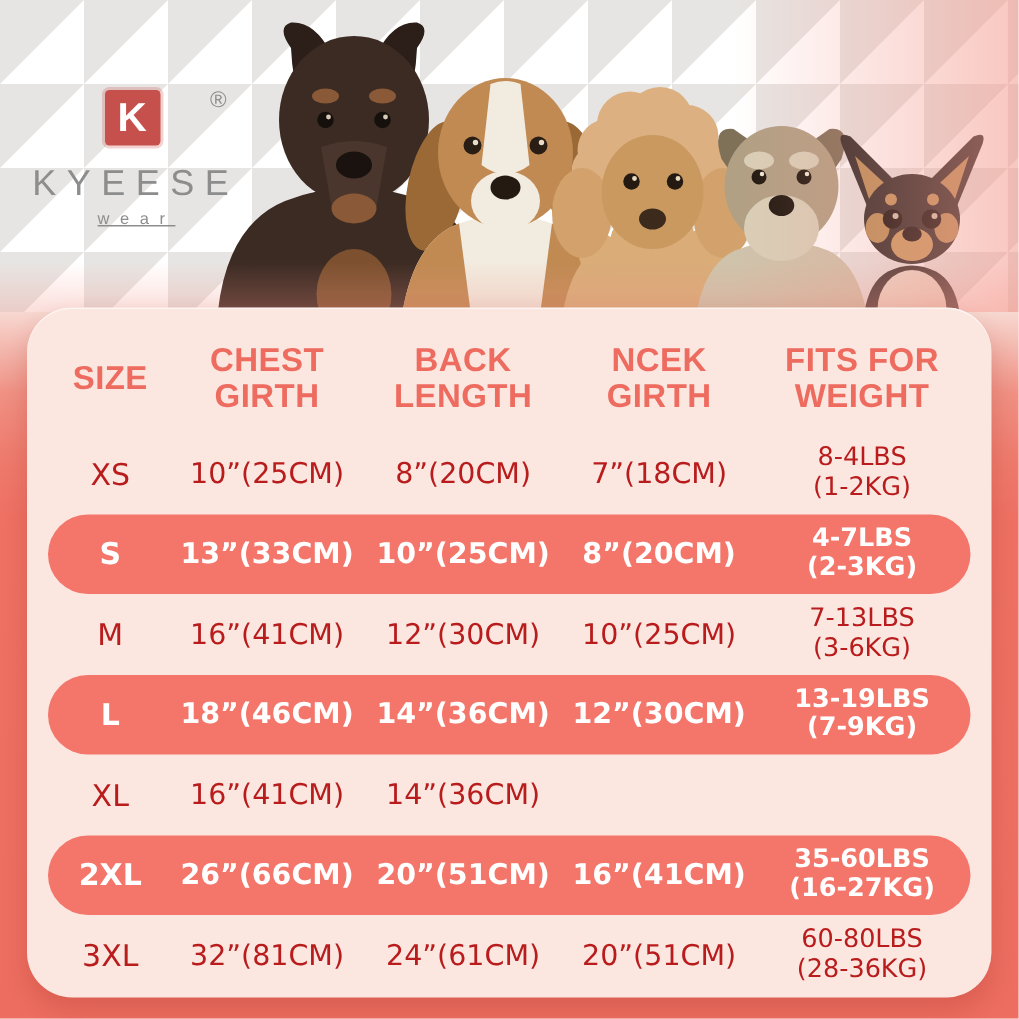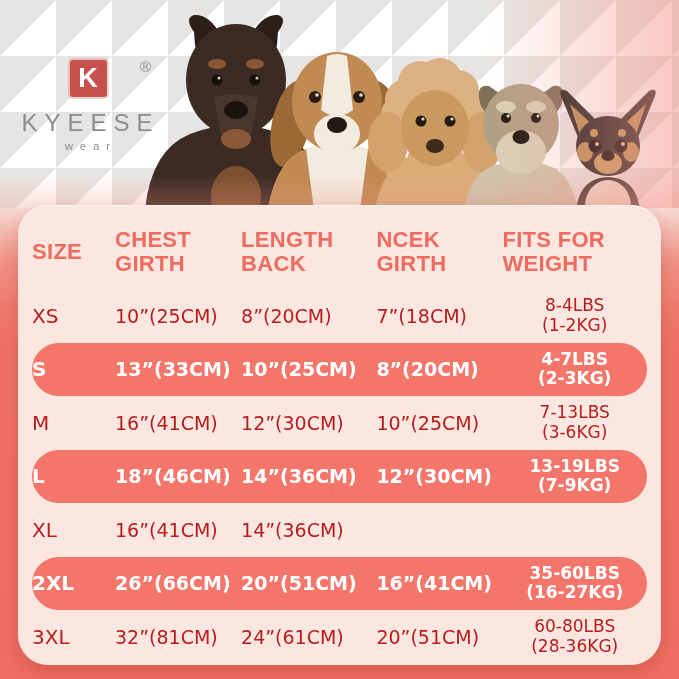--- a/index.html
+++ b/index.html
@@ -29,32 +29,32 @@
   .logo { position:absolute; top:60px; left:12px; width:152px; text-align:center; z-index:3; }
   .k-row { position:relative; height:40px; }
   .k-tile {
     width:37px; height:37px; margin:0 auto; background:#c6504b; border-radius:3px;
     display:flex; align-items:center; justify-content:center;
     box-shadow:0 0 0 2px rgba(198,80,75,.25);
   }
   .k-tile span { color:#fff; font-size:27px; font-weight:700; line-height:1; }
   .reg { position:absolute; top:-2px; left:128px; color:#8d8d8d; font-size:15px; font-weight:400; }
   .brand { margin-top:9px; color:#8d8d8d; font-size:24px; font-weight:400; letter-spacing:7px; margin-left:5px; white-space:nowrap; }
-  .wear { margin-top:3px; color:#8d8d8d; font-size:11px; letter-spacing:7px; margin-left:6px; }
+  .wear { margin-top:3px; color:#8d8d8d; font-size:11px; letter-spacing:7px; margin-left:6px;text-decoration:underline; }
 
   
   .panel {
     position:absolute; left:18px; top:205px; width:643px; height:460px; z-index:4;
     background:#fbe7e0; border-radius:30px;
     box-shadow:0 8px 16px rgba(145,35,25,.22), inset 0 1px 0 rgba(255,255,255,.6);
     padding:10px 14px 0;
   }
   .thead, .row {
     display:grid; grid-template-columns:13.5% 20.5% 22% 20.5% 23.5%;
-    align-items:center; text-align:left;
+    align-items:center; text-align:center;
   }
   .thead { height:74px; color:#ee6b60; font-weight:700; font-size:22px; line-height:1.08; letter-spacing:.3px; }
   .thead .h span { display:block; }
   .row { height:53.5px; font-family:"DejaVu Sans", sans-serif; font-size:19px; color:#b91c1c; }
   .row .size { font-size:20px; }
   .row .weight { font-size:17px; line-height:1.15; display:flex; flex-direction:column; align-items:center; }
   .row.hl { background:#f4766b; border-radius:27px; color:#ffffff; font-weight:700; }
 </style>
 </head>
 <body>
@@ -187,22 +187,22 @@
 
     <div class="thead">
       <div class="h">
         <span>SIZE</span>
       </div>
       <div class="h">
         <span>CHEST</span>
         <span>GIRTH</span>
       </div>
       <div class="h">
+        <span>BACK</span>
         <span>LENGTH</span>
-        <span>BACK</span>
       </div>
       <div class="h">
         <span>NCEK</span>
         <span>GIRTH</span>
       </div>
       <div class="h">
         <span>FITS FOR</span>
         <span>WEIGHT</span>
       </div>
     </div>

